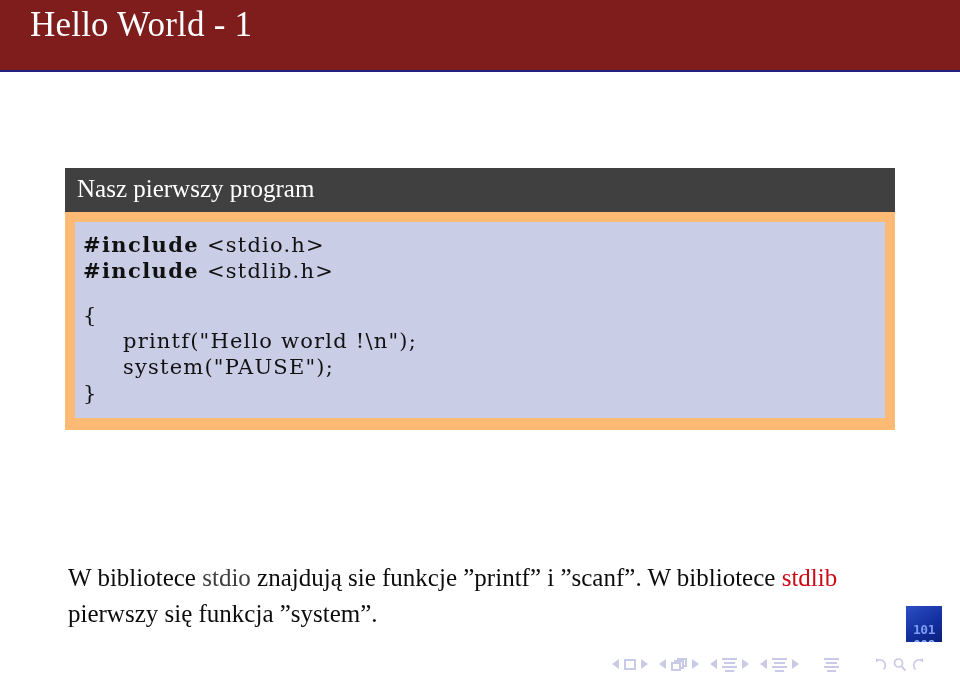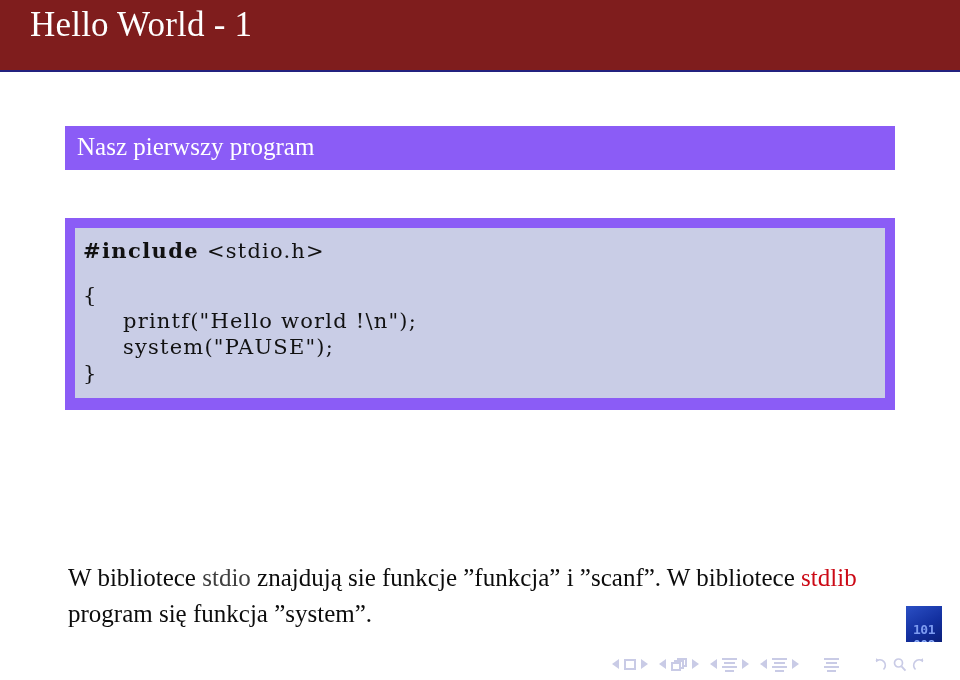--- a/index.html
+++ b/index.html
@@ -189,34 +189,35 @@
   .nav-midgap  { width: 14px; }
 </style>
 </head>
 <body>
 
 <div id="header-band" style="background: #7f1d1d;">
   <div id="slide-title">Hello World - 1</div>
 </div>
 
 <div id="code-block">
-  <div id="block-titlebar" style="background: #8b5cf6;">Nasz pierwszy program</div>
-  <div id="block-body" style="background: #8b5cf6; margin-top: 48px;">
+  <div id="block-titlebar" style="background: #404040; margin-top: 42px;">Nasz pierwszy program</div>
+  <div id="block-body" style="background: #fdba74;">
     <div id="code-area" style="background: rgb(201, 205, 230);">
         <div class="code-line"><span class="kw">#include</span><span class="pl"> &lt;stdio.h&gt;</span></div>
+        <div class="code-line"><span class="kw">#include</span><span class="pl"> &lt;stdlib.h&gt;</span></div>
         <div class="code-line blank">&nbsp;</div>
         <div class="code-line"><span class="pl">{</span></div>
         <div class="code-line ind1"><span class="pl">printf("Hello world !\n");</span></div>
         <div class="code-line ind1"><span class="pl">system("PAUSE");</span></div>
         <div class="code-line"><span class="pl">}</span></div>
       </div>
   </div>
 </div>
 
-<div id="body-text"><span>W bibliotece </span><span class="lib" style="color: #404040;">stdio</span><span> znajdują sie funkcje ”funkcja” i ”scanf”. W bibliotece </span><span class="lib" style="color: rgb(204, 10, 22);">stdlib</span><span> program się funkcja ”system”.</span></div>
+<div id="body-text"><span>W bibliotece </span><span class="lib" style="color: #404040;">stdio</span><span> znajdują sie funkcje ”printf” i ”scanf”. W bibliotece </span><span class="lib" style="color: rgb(204, 10, 22);">stdlib</span><span> pierwszy się funkcja ”system”.</span></div>
 
 <div id="logo">
   <div class="bits">
     <div>101</div>
     <div>009</div>
   </div>
 </div>
 
 <div id="nav-bar">
 

